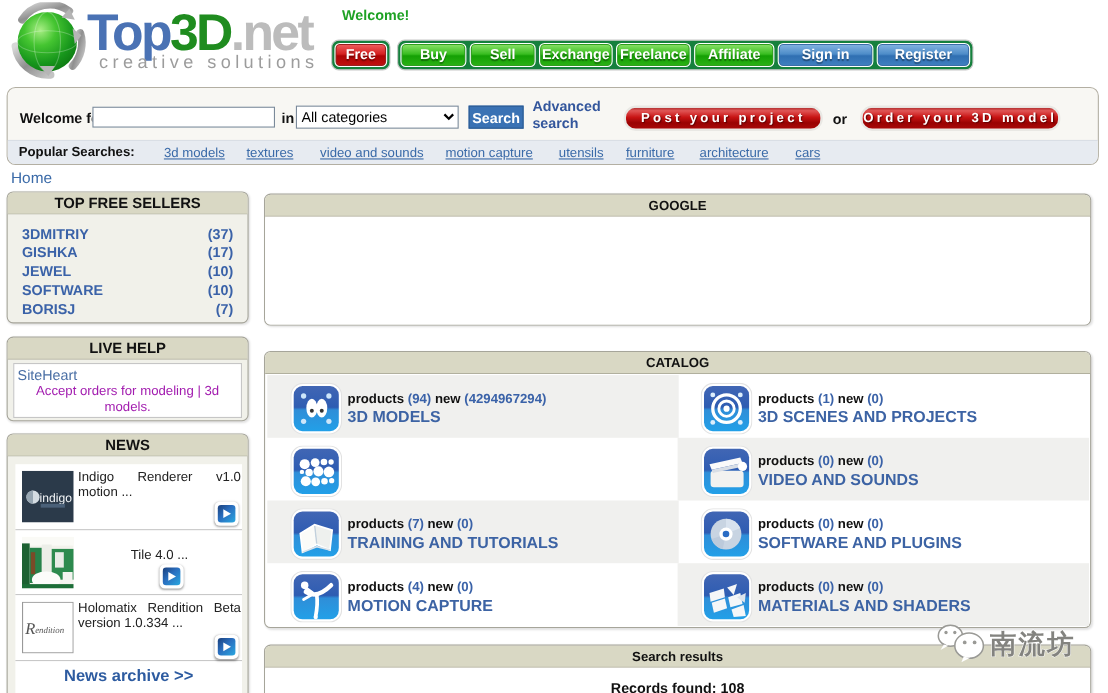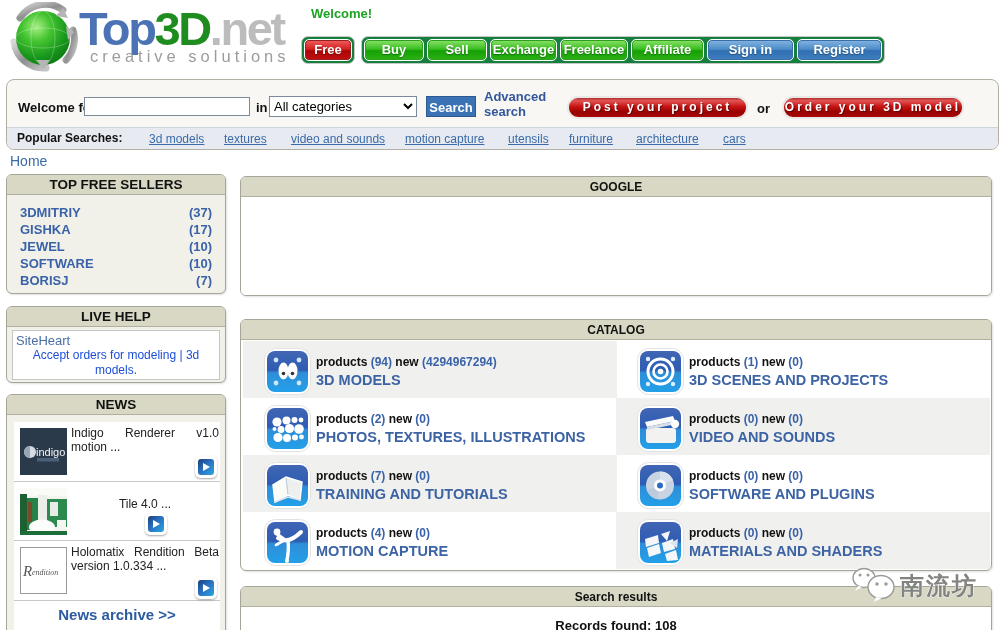--- a/index.html
+++ b/index.html
@@ -142,21 +142,21 @@
     <div class="srow">
         <a href="#" style="color:#3a62a8">BORISJ</a>
         <span>(7)</span>
       </div>
   </div>
 </div>
 <div class="box" style="left:6px;top:306px;width:220px;height:77px">
   <div class="bhead bh13">LIVE HELP</div>
   <div style="position:absolute;left:5px;top:23px;width:208px;height:50px;background:#fff;border:1px solid #c6c6c6">
     <a href="#" style="color:#4a6fa5;font-size:13px;position:absolute;left:3px;top:2px">SiteHeart</a>
-    <div style="position:absolute;left:0;top:17px;width:100%;text-align:center;font-size:12px;color:#1d4ed8;line-height:15px">Accept orders for modeling | 3d<br>models.</div>
+    <div style="position:absolute;left:0;top:17px;width:100%;text-align:center;font-size:12px;color:#a21caf;line-height:15px">Accept orders for modeling | 3d<br>models.</div>
   </div>
 </div>
 <div class="box" style="left:6px;top:394px;width:220px;height:245px">
   <div class="bhead bh13">NEWS</div>
   <div style="position:absolute;left:7px;top:27px;width:206px;height:212px;background:#fff">
     <div class="nitem" style="height:60px">
       <svg class="nthumb" width="47" height="47">
           <rect width="47" height="47" fill="#2b3a4a"></rect>
           <circle cx="10" cy="24" r="6" fill="#d4dce2"></circle>
           <path d="M10,18 a6 6 0 0 0 0,12 Z" fill="#97a6b2"></path>
@@ -265,24 +265,20 @@
           <circle cx="10.5" cy="24" r="2"></circle>
           <circle cx="17" cy="24.5" r="3.4"></circle>
           <circle cx="25.5" cy="23.5" r="4.6"></circle>
           <circle cx="35" cy="24" r="4.8"></circle>
           <circle cx="14" cy="32.5" r="4.6"></circle>
           <circle cx="23" cy="33" r="4"></circle>
           <circle cx="31" cy="32.5" r="3"></circle>
           <circle cx="37.5" cy="32" r="2.4"></circle>
         </g>
       </svg>
-    <div class="ctxt" style="top:14px">
-        <div class="p1">products <b>(2)</b> new <b>(0)</b></div>
-        <div class="cname"><a href="#">PHOTOS, TEXTURES, ILLUSTRATIONS</a></div>
-      </div>
   </div>
   <div class="cell gray" style="left:375px;top:78px">
     <svg class="cicon" width="47" height="47" style="top:7px">
         <rect x="0.5" y="0.5" width="46" height="46" rx="11" fill="#fff" stroke="#e2e2e2"></rect>
         <rect x="3" y="3" width="41" height="41" rx="8" fill="url(#icg)"></rect>
         <rect x="9" y="23" width="30" height="15" rx="3" fill="#f2f2f0"></rect>
         <path d="M8,17 L36,11 38,16 10,22 Z" fill="#fafafa"></path>
         <path d="M10,22 L38,16 39,19 11,25 Z" fill="#d8dee6"></path>
         <circle cx="38" cy="19" r="4.2" fill="#fff"></circle>
       </svg>

